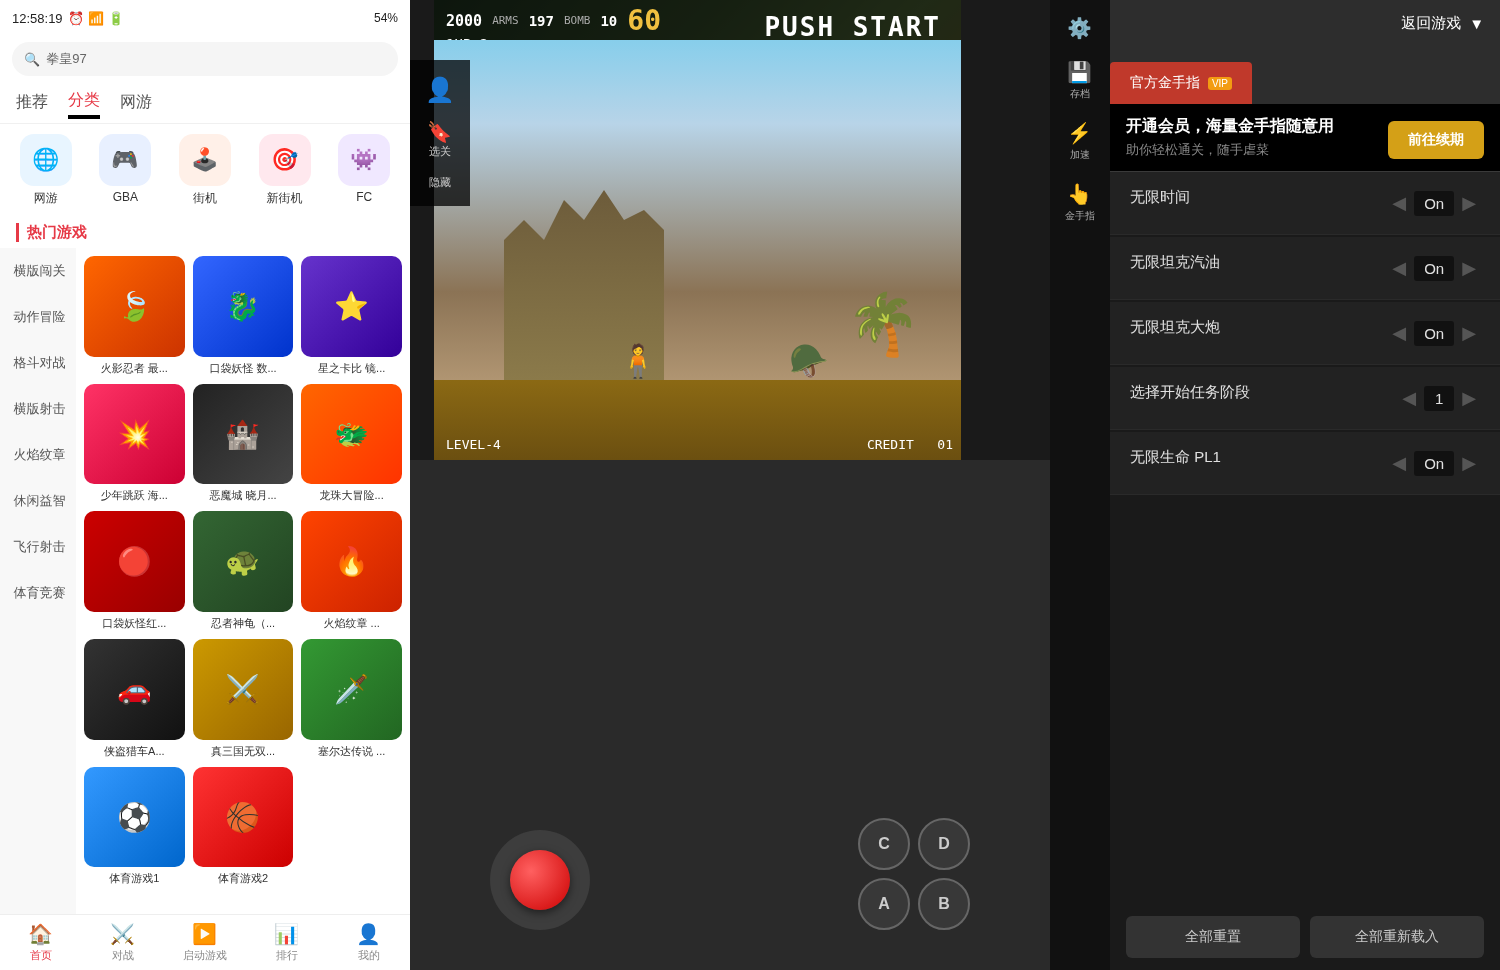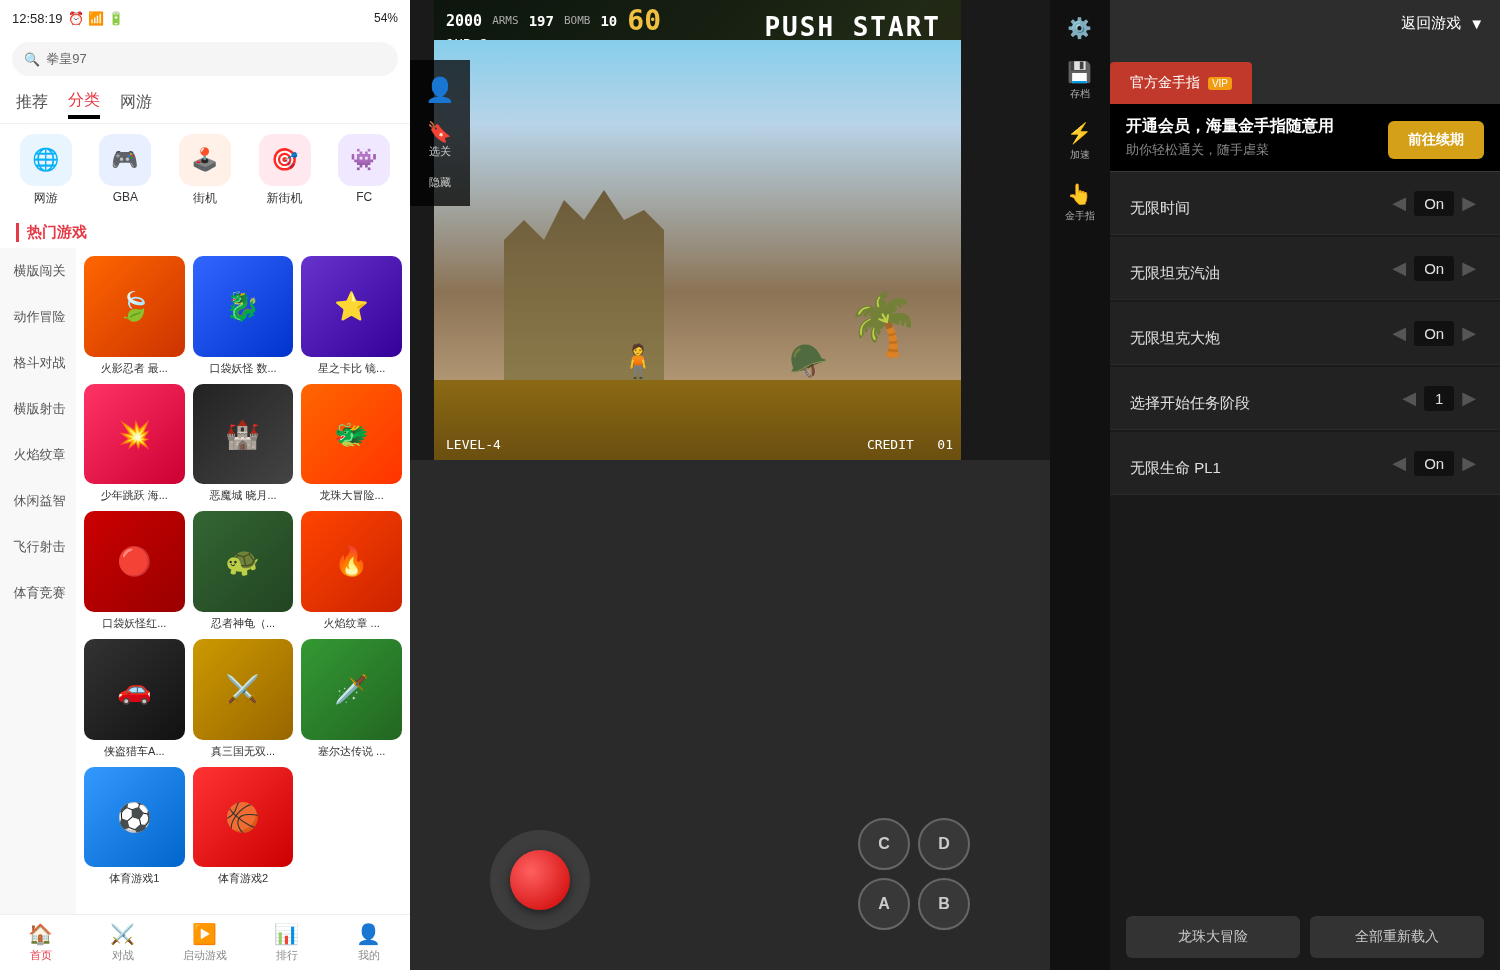--- a/index.html
+++ b/index.html
@@ -475,21 +475,21 @@
     }
 
     
     .cheat-items {
       flex: 1;
       overflow-y: auto;
       background: #1a1a1a;
     }
     .cheat-item {
       display: flex;
-      align-items: flex-end;
+      align-items: flex-start;
       justify-content: space-between;
       padding: 16px 20px;
       border-bottom: 1px solid #2a2a2a;
       background: #222;
       margin-bottom: 2px;
     }
     .cheat-name {
       color: #e0e0e0;
       font-size: 15px;
     }
@@ -857,17 +857,17 @@
         <span class="cheat-name">无限生命 PL1</span>
         <div class="cheat-controls">
           <span class="cheat-arrow">◀</span>
           <span class="cheat-value">On</span>
           <span class="cheat-arrow">▶</span>
         </div>
       </div>
     </div>
 
     <div class="reset-btns">
-      <button class="reset-btn">龙珠大冒险</button>
+      <button class="reset-btn">全部重置</button>
       <button class="reset-btn">全部重新载入</button>
     </div>
   </div>
 </div>
 
 </body></html>

